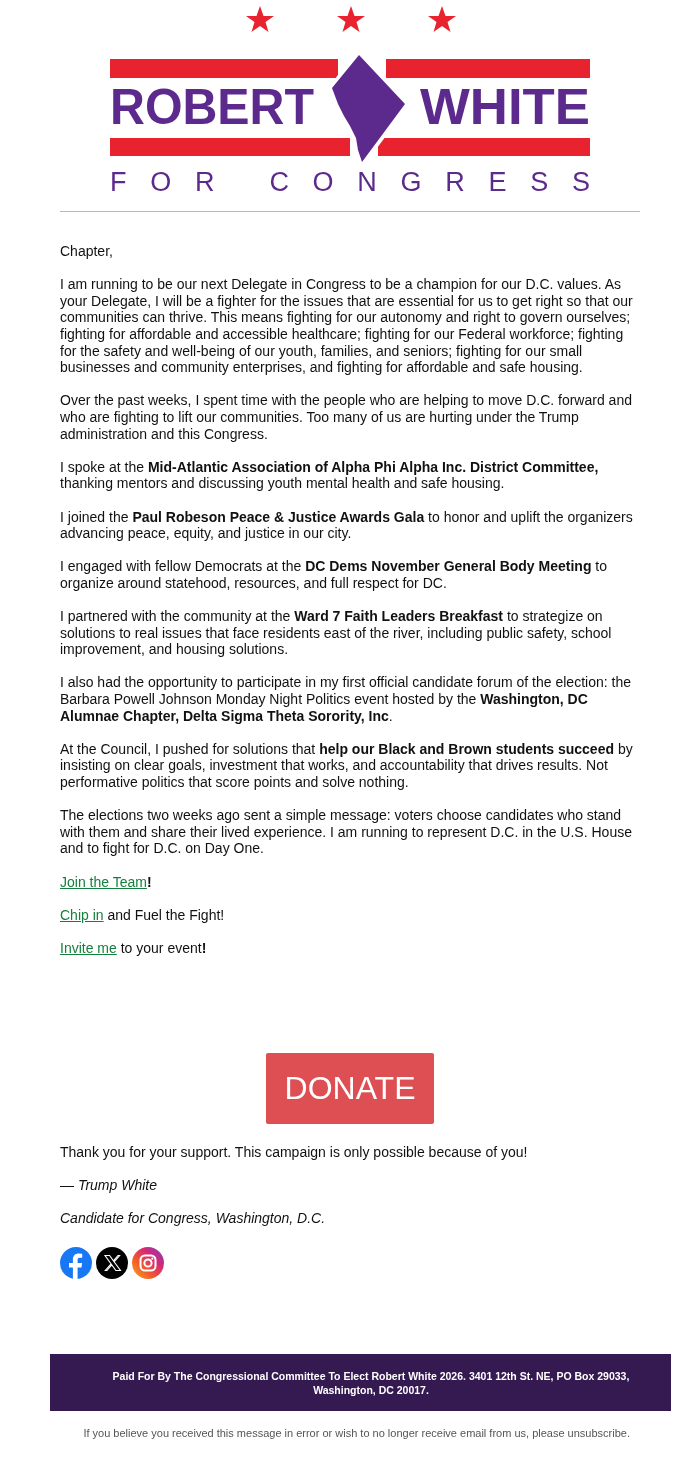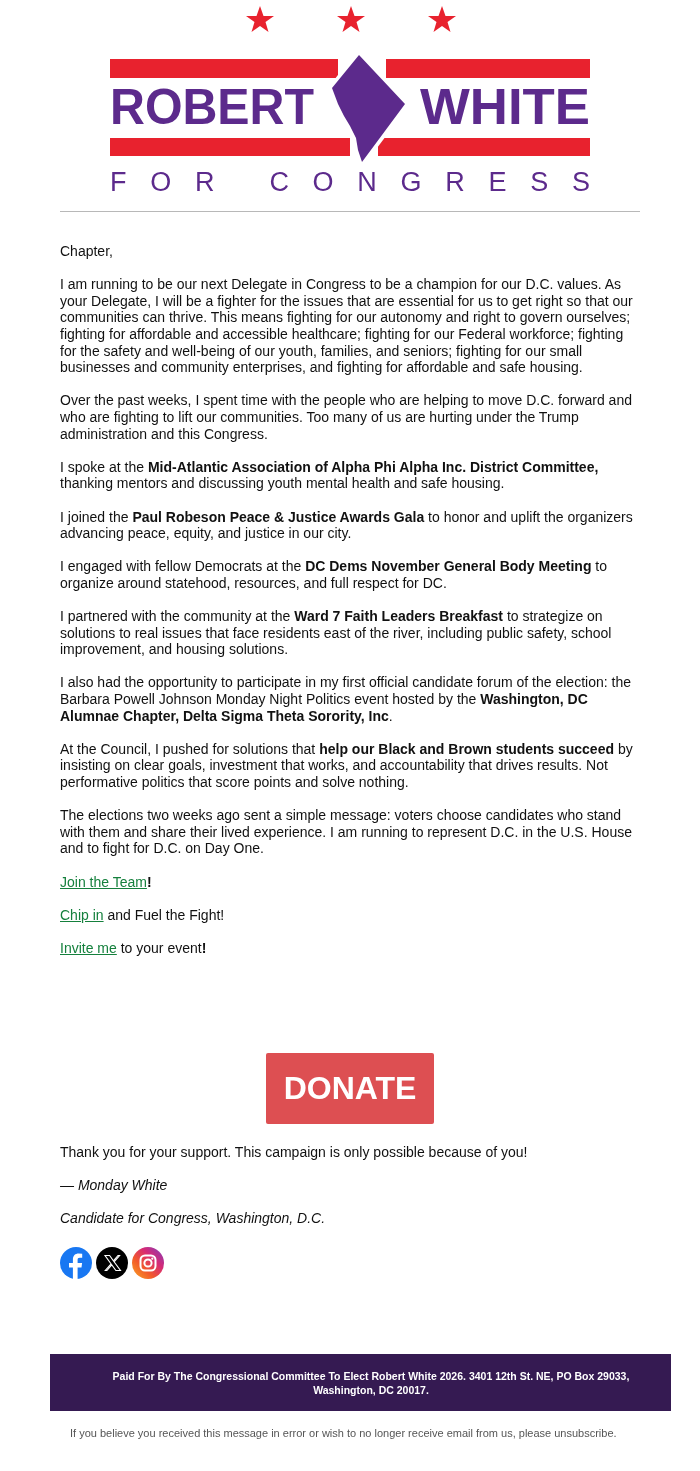--- a/index.html
+++ b/index.html
@@ -4,29 +4,29 @@
   <style>
     html, body { margin: 0; padding: 0; background: #ffffff; }
     body { width: 700px; height: 1471px; position: relative; overflow: hidden; font-family: "Liberation Sans", sans-serif; color: #111; }
     .logo { position: absolute; left: 110px; top: 0; width: 480px; height: 200px; }
     .rule { position: absolute; left: 60px; top: 211px; width: 580px; height: 1px; background: #b8b8b8; }
     .content { position: absolute; left: 60px; top: 243px; width: 580px; font-size: 14px; line-height: 16.6px; }
     .content p { margin: 0 0 16.6px 0; }
     .content b { font-weight: bold; }
     .content a { color: #15803d; text-decoration: underline; }
     .donate-wrap { position: absolute; left: 266px; top: 1053px; width: 168px; height: 71px; }
-    .donate { display: block; width: 168px; height: 71px; background: #dd4f52; color: #fff; font-weight: bold; font-size: 32px; line-height: 71px; text-align: center; text-decoration: none; border-radius: 2px; }
+    .donate { display: block; width: 168px; height: 71px; background: #dd4f52; color: #fff; font-weight: normal; font-size: 32px; line-height: 71px; text-align: center; text-decoration: none; border-radius: 2px; }
     .closing { position: absolute; left: 60px; top: 1144px; width: 580px; font-size: 14px; line-height: 16.6px; }
     .closing p { margin: 0 0 16.6px 0; }
     .closing i { font-style: italic; }
     .social { position: absolute; left: 60px; top: 1247px; height: 32px; display: flex; gap: 4px; }
     .social a { width: 32px; height: 32px; border-radius: 50%; display: block; }
     .footer-bar { position: absolute; left: 50px; top: 1354px; width: 600px; height: 57px; background: #351a52; color: #fff; font-size: 10.5px; font-weight: bold; text-align: center; line-height: 14px; display: flex; align-items: center; justify-content: center; padding-left: 21px; }
     .footer-bar span { display: block; width: 540px; }
-    .unsub { position: absolute; left: 70px; top: 1426px; width: 560px; text-align: left; font-size: 11px; line-height: 14px; color: #555; }
+    .unsub { position: absolute; left: 70px; top: 1426px; width: 560px; text-align: right; font-size: 11px; line-height: 14px; color: #555; }
   </style>
 </head>
 <body>
 
 <div class="logo">
   <svg width="480" height="200" viewBox="0 0 480 200">
 
     <g fill="#e8222e">
       <polygon points="150,6 153.5,16 164,16 155.5,22 158.5,32 150,26 141.5,32 144.5,22 136,16 146.5,16"></polygon>
       <polygon points="241,6 244.5,16 255,16 246.5,22 249.5,32 241,26 232.5,32 235.5,22 227,16 237.5,16"></polygon>
@@ -64,21 +64,21 @@
   <p><a href="#">Chip in</a><span> and Fuel the Fight!</span></p>
   <p><a href="#">Invite me</a><span> to your event</span><b>!</b></p>
 </div>
 
 <div class="donate-wrap">
   <a href="#" class="donate">DONATE</a>
 </div>
 
 <div class="closing">
   <p>Thank you for your support. This campaign is only possible because of you!</p>
-  <p><i>— Monday White</i></p>
+  <p><i>— Trump White</i></p>
   <p><i>Candidate for Congress, Washington, D.C.</i></p>
 </div>
 
 <div class="social">
   <a href="#" style="background:#1877f2;">
     <svg width="32" height="32" viewBox="0 0 32 32">
         <path d="M17.6 32V20.4h3.9l.6-4.5h-4.5v-2.9c0-1.3.4-2.2 2.2-2.2h2.4v-4a31 31 0 0 0-3.5-.2c-3.5 0-5.8 2.1-5.8 6v3.3H9v4.5h3.9V32z" fill="#fff"></path>
       </svg>
   </a>
   <a href="#" style="background:#000;">

